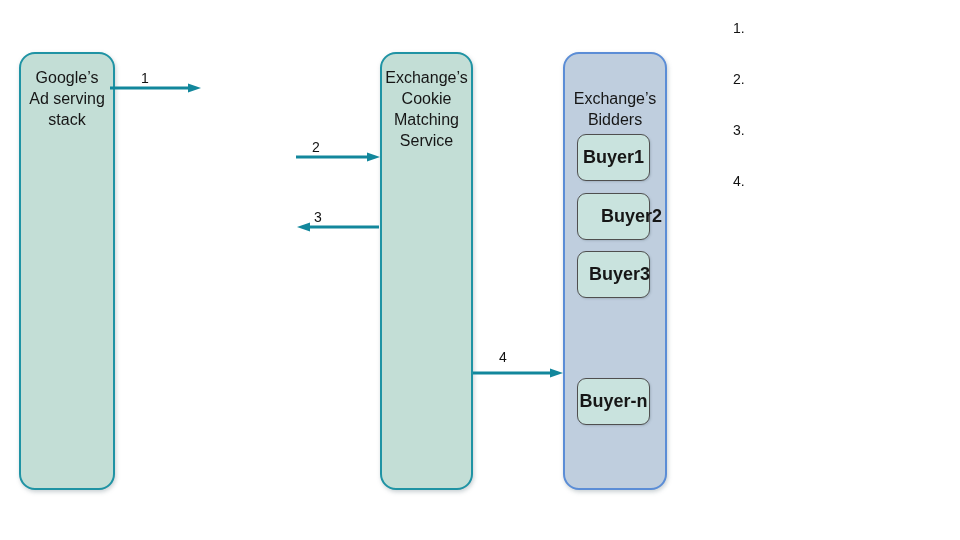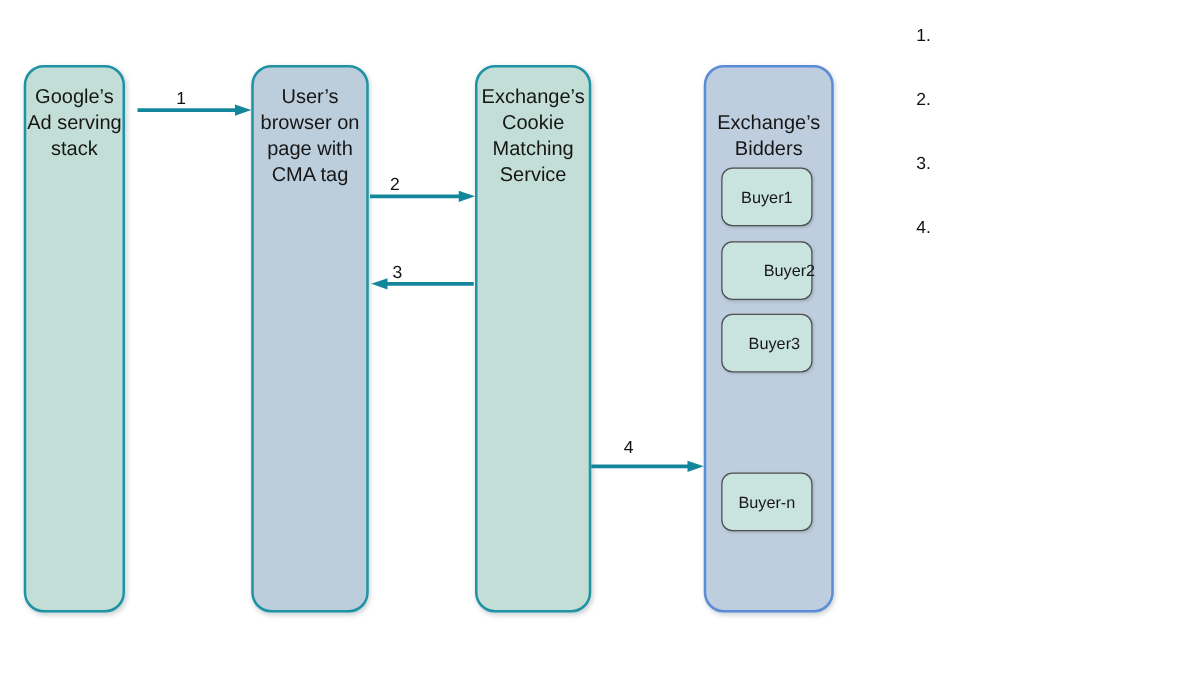--- a/index.html
+++ b/index.html
@@ -9,30 +9,31 @@
   }
   .node {
     position:absolute; top:52px; height:438px; box-sizing:border-box;
     border:2px solid #1f93a4; border-radius:16px;
     text-align:center; font-size:16px; line-height:21px; padding-top:13px;
     white-space:pre-line; color:#161616;
     box-shadow:1px 2px 4px rgba(100,120,130,.35);
   }
   .node-green { background:#c3ded6; }
   .node-blue  { background:#bccddb; }
-  #node-google  { left:19px;  width:81px;  }
+  #node-google  { left:19px;  width:96px;  }
   #node-browser { left:201px; width:94px;  }
   #node-cm      { left:380px; width:93px;  }
   #node-bidders { left:563px; width:104px; background:#bfcede; border-color:#5b8dd6; }
   .buyer {
     position:absolute; left:12px; width:73px; height:47px; box-sizing:border-box;
     background:#c9e3de; border:1.5px solid #4f4f4f; border-radius:9px;
     display:flex; align-items:center; justify-content:center;
-    font-size:13px; line-height:15px; white-space:normal;
+    font-size:18px; line-height:15px; white-space:normal;
     box-shadow:1px 1px 2px rgba(100,120,130,.3);
+    font-weight:bold;
   }
   #buyer-1 { top:80px; }  #buyer-2 { top:139px;padding-left:36px; }
   #buyer-3 { top:197px;padding-left:12px; } #buyer-n { top:324px; }
   .arrow-layer { position:absolute; left:0; top:0; width:960px; height:540px; pointer-events:none; }
   .arrow-layer line    { stroke:#12879c; stroke-width:3; }
   .arrow-layer polygon { fill:#12879c; }
   .arrow-label { position:absolute; width:24px; text-align:center; font-size:14px; color:#111; }
   #arrow-label-1 { left:133px; top:70px; }
   #arrow-label-2 { left:304px; top:139px; }
   #arrow-label-3 { left:306px; top:209px; }
@@ -44,24 +45,20 @@
 </style>
 </head>
 <body>
 
 <div class="canvas">
 
   <div class="node node-green" id="node-google">Google’s
 Ad serving
 stack</div>
 
-  <div class="node node-blue" id="node-browser">User’s
-browser on
-page with
-CMA tag</div>
 
   <div class="node node-green" id="node-cm">Exchange’s
 Cookie
 Matching
 Service</div>
 
   <div class="node" id="node-bidders">
     <span>Exchange’s
 Bidders</span>
     <div class="buyer" id="buyer-1">Buyer1</div>

